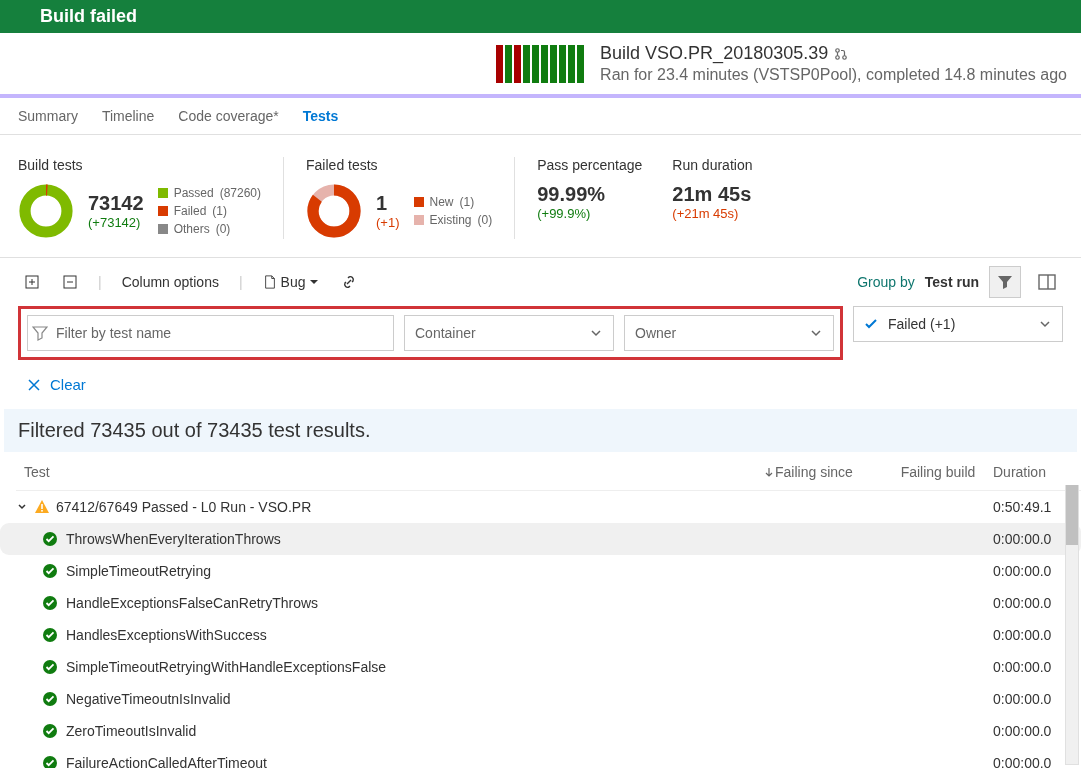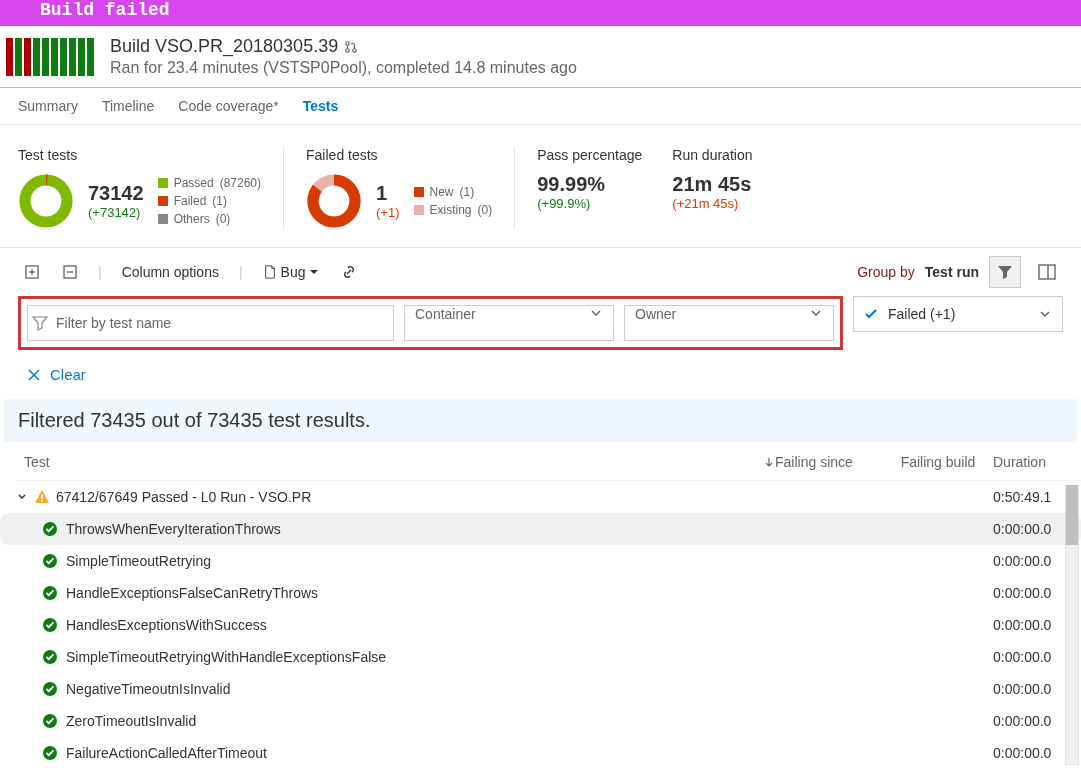--- a/index.html
+++ b/index.html
@@ -1,18 +1,18 @@
 <!DOCTYPE html>
 <html><head>
 <meta charset="utf-8">
 <style>
   * { box-sizing: border-box; margin: 0; padding: 0; }
   body { font-family: "Segoe UI", Arial, sans-serif; font-size: 14px; color: #333; background: #fff; width: 1081px; }
-  .banner { background: #d946ef; color: #fff; padding: 0 24px 6px 40px; font-size: 18px; font-weight: 600; font-family: Liberation Mono, monospace; }
-  .header-block { display: flex; align-items: center; padding: 10px 6px; border-bottom: 1px solid #c4b5fd; }
+  .banner { background: #15803d; color: #fff; padding: 6px 24px 6px 40px; font-size: 18px; font-weight: 600; }
+  .header-block { display: flex; align-items: center; padding: 10px 14px; border-bottom: 4px solid #c4b5fd; justify-content: flex-end; }
   .bars { display: flex; align-items: flex-end; gap: 2px; margin-right: 16px; }
   .bar { width: 7px; height: 38px; background: #107c10; }
   .bar.red { background: #a80000; }
   .build-title { font-size: 18px; color: #333; margin-bottom: 2px; display:flex; align-items:center; gap:6px;}
   .build-sub { font-size: 16px; color: #666; }
   .tabs { display: flex; gap: 24px; padding: 10px 18px; border-bottom: 1px solid #e0e0e0; }
   .tab { color: #666; cursor: pointer; font-size: 14px; }
   .tab.active { color: #0078d4; font-weight: 600; }
   .stats { display: flex; padding: 22px 18px 18px; gap: 0; border-bottom: 1px solid #e0e0e0;}
   .stat-group { display: flex; flex-direction: column; }
@@ -29,21 +29,21 @@
   .vline { width:1px; background:#e0e0e0; align-self:stretch; margin:0 22px;}
   .toolbar { display:flex; align-items:center; padding: 8px 18px; gap:10px; }
   .tool-btn { display:flex; align-items:center; gap:4px; color:#333; cursor:pointer; font-size:14px; padding:4px 6px;}
   .tool-sep { color:#ccc; margin:0 4px;}
   .spacer { flex:1; }
   .icon-box { width:32px; height:32px; display:flex; align-items:center; justify-content:center; border:1px solid transparent;}
   .icon-box.active { background:#f0f0f0; border:1px solid #ccc;}
   .filters-row { display:flex; gap:10px; padding: 0 18px 8px; }
   .highlight-box { border:3px solid #d13438; padding:6px; display:flex; gap:10px; flex:1;}
   .input-field { flex:1; height:36px; border:1px solid #ccc; display:flex; align-items:center; padding:0 4px; gap:8px; color:#666; background:#fff;}
-  .dropdown { width:210px; height:36px; border:1px solid #ccc; display:flex; align-items:flex-start; justify-content:space-between; padding:0 10px; color:#666; background:#fff;}
+  .dropdown { width:210px; height:36px; border:1px solid #ccc; display:flex; align-items:center; justify-content:space-between; padding:0 10px; color:#666; background:#fff;}
   .status-dd { width:210px; height:36px; border:1px solid #ccc; display:flex; align-items:center; padding:0 10px; gap:10px; color:#333;}
   .clear-row { padding: 8px 26px 14px; }
   .clear-btn { display:flex; align-items:center; gap:8px; color:#0078d4; font-size:15px; cursor:pointer;}
   .filter-info { background:#eff6fc; padding:10px 14px; font-size:20px; color:#333; margin:2px 4px;}
   .table-head { display:flex; padding:10px 8px 10px 8px; color:#666; font-size:14px; border-bottom:1px solid #eee;margin-left:16px;}
   .col-test { flex:1; }
   .col-failing-since { width:120px; text-align:left; display:flex; align-items:center; gap:0;}
   .col-failing-build { width:110px;text-align:center; }
   .col-duration { width:80px; text-align:left;}
   .group-row { display:flex; align-items:center; padding:8px 8px 8px 16px; font-size:14px;}
@@ -95,21 +95,21 @@
 
 <div class="tabs">
   <span class="tab">Summary</span>
   <span class="tab">Timeline</span>
   <span class="tab">Code coverage*</span>
   <span class="tab active">Tests</span>
 </div>
 
 <div class="stats">
   <div class="stat-group">
-    <div class="stat-label">Test tests</div>
+    <div class="stat-label">Build tests</div>
     <div class="stat-body">
       <svg class="donut" viewBox="0 0 40 40">
           <circle cx="20" cy="20" r="15" fill="none" stroke="#7fba00" stroke-width="8"></circle>
           <circle cx="20" cy="20" r="15" fill="none" stroke="#d83b01" stroke-width="8" stroke-dasharray="1 93" transform="rotate(-90 20 20)"></circle>
         </svg>
       <div>
         <div class="stat-num">73142</div>
         <div class="stat-delta green">(+73142)</div>
       </div>
       <div class="legend">
@@ -203,21 +203,21 @@
     <svg width="10" height="10" viewBox="0 0 10 10" fill="#333">
         <path d="M1 3l4 4 4-4z"></path>
       </svg>
   </div>
   <div class="tool-btn">
     <svg width="16" height="16" viewBox="0 0 16 16" fill="none" stroke="#333" stroke-width="1.4">
         <path d="M6 10l4-4M7 4l1-1a3 3 0 0 1 4 4l-1 1M9 12l-1 1a3 3 0 0 1-4-4l1-1"></path>
       </svg>
   </div>
   <div class="spacer"></div>
-  <span style="color:#7f1d1d">Group by</span>
+  <span style="color:#0f766e">Group by</span>
   <span style="font-weight:600">Test run</span>
   <div class="icon-box active">
     <svg width="16" height="16" viewBox="0 0 16 16" fill="#666">
         <path d="M1 2h14l-5 6v5l-4 2V8z"></path>
       </svg>
   </div>
   <div class="icon-box">
     <svg width="18" height="16" viewBox="0 0 18 16" fill="none" stroke="#666" stroke-width="1.4">
         <rect x="1" y="1" width="16" height="14"></rect>
         <line x1="10" y1="1" x2="10" y2="15"></line>

